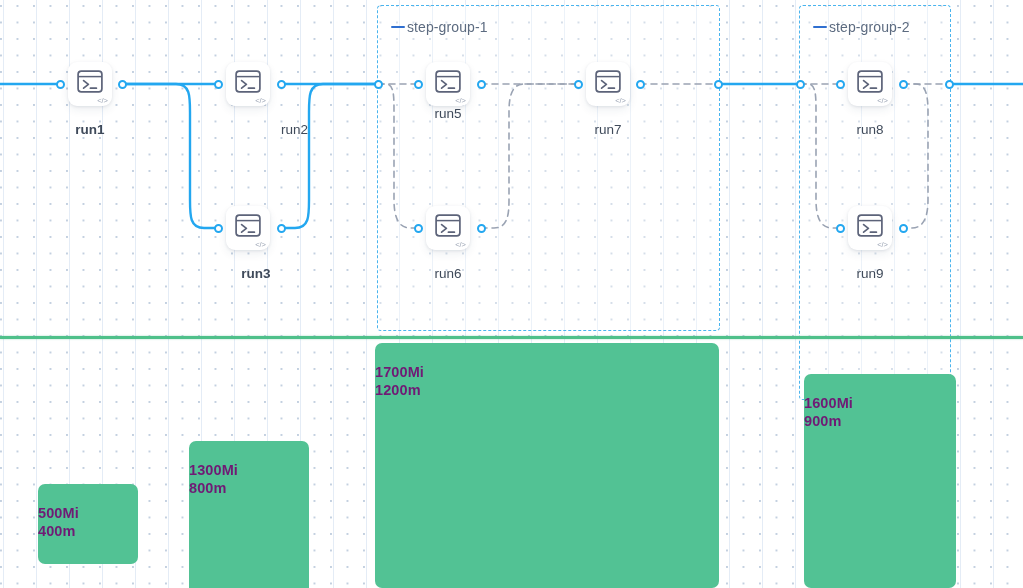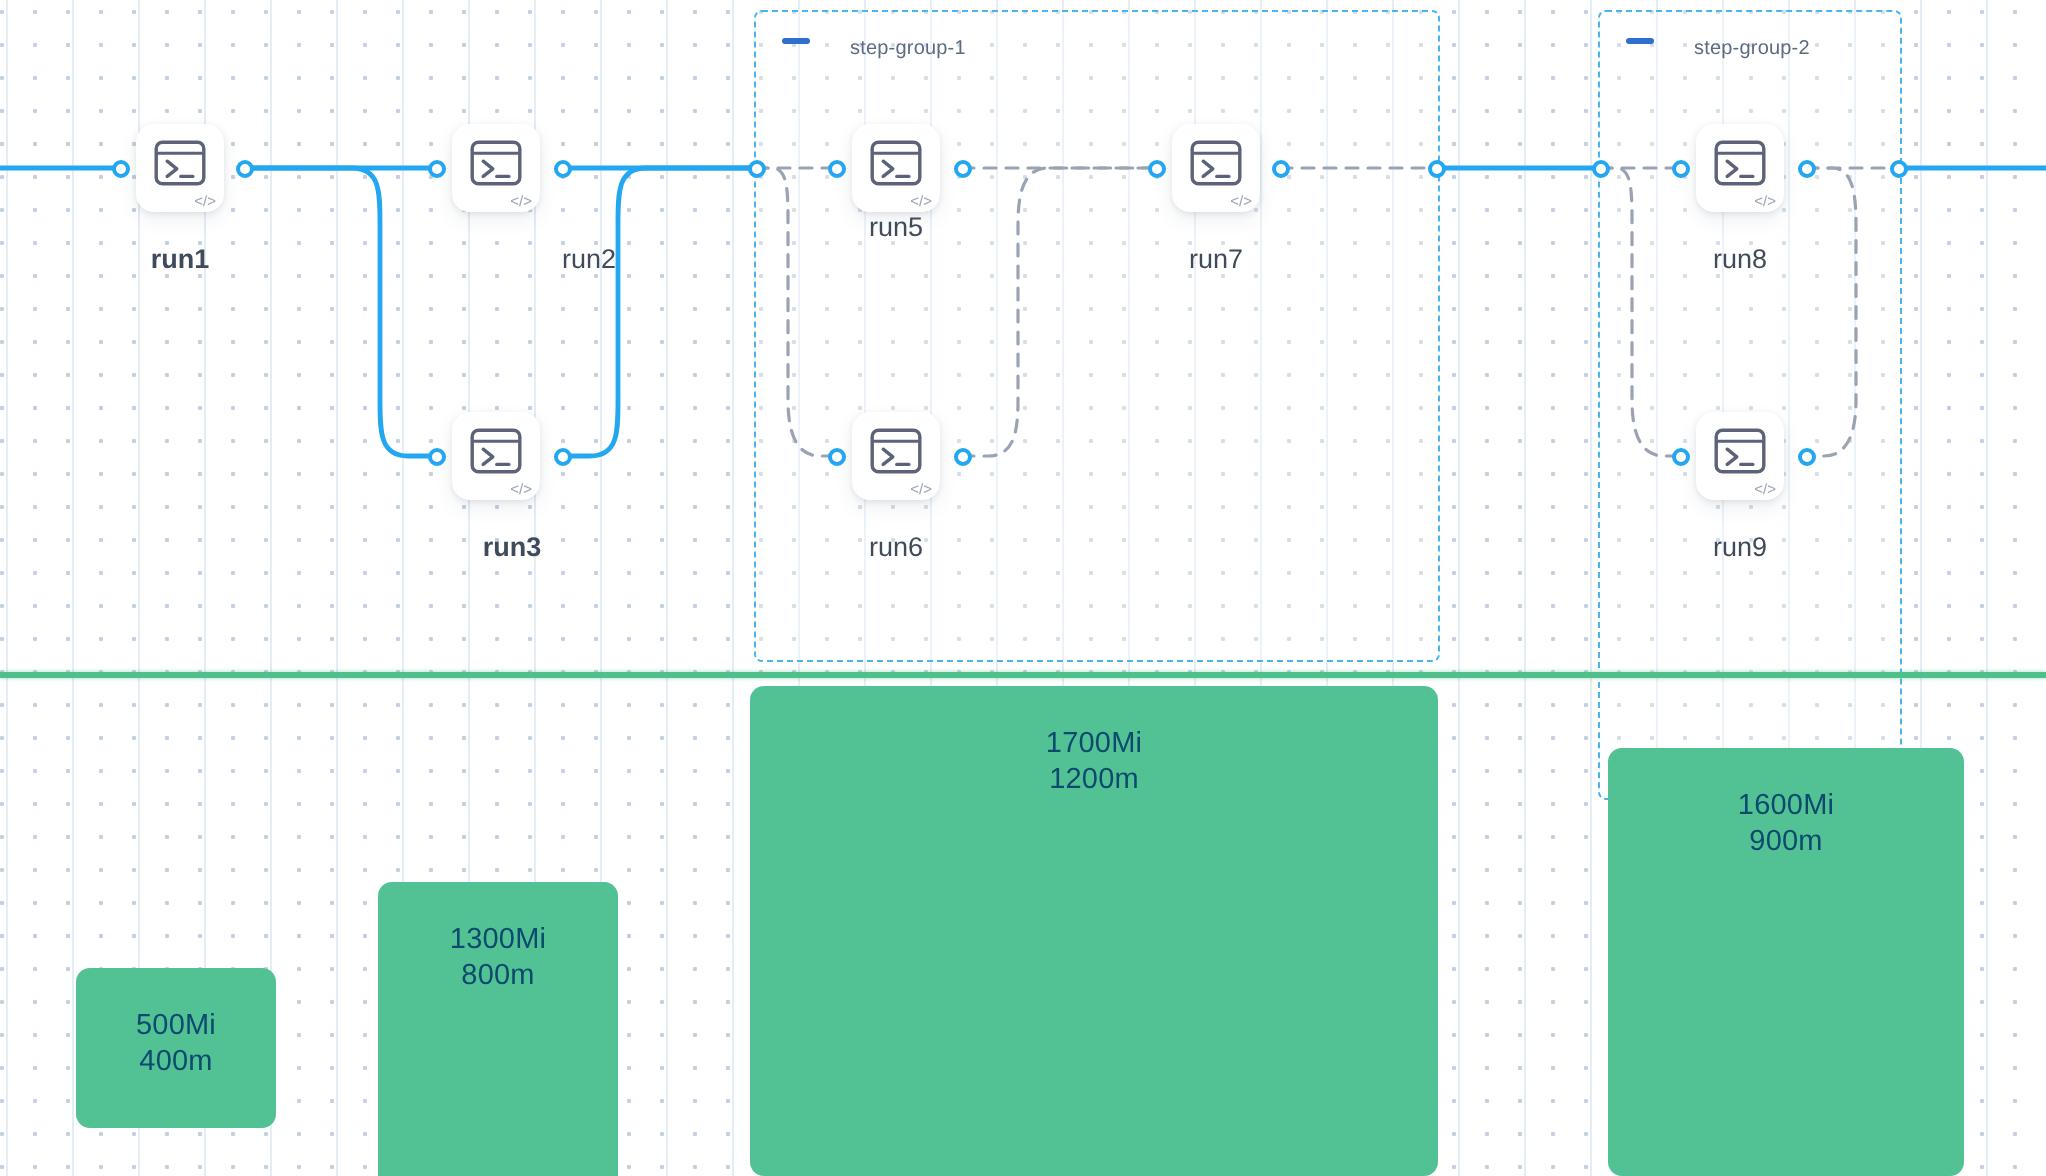--- a/index.html
+++ b/index.html
@@ -24,22 +24,22 @@
   .group{
     position:absolute;
     border:1.5px dashed #49b4ee;
     border-radius:4px;
     box-sizing:border-box;
     background:rgba(255,255,255,0.30);
   }
   .group-label{
     position:absolute;
     top:13px;left:13px;
-    display:flex;gap:20px;
-    font-size:10px;
+    display:flex;align-items:center;gap:2px;
+    font-size:14px;
     color:#5c6b80;
     letter-spacing:.1px;
     white-space:nowrap;
   }
   .collapse-dash{
     display:inline-block;
     width:14px;height:2.5px;
     background:#2f6fd0;
     border-radius:2px;
   }
@@ -95,25 +95,25 @@
   .bar{
     position:absolute;
     border-radius:7px;
     box-sizing:border-box;
     overflow:hidden;
   }
   .bar-text{
     position:absolute;
     left:0;right:0;
     top:20px;
-    text-align:center;
+    text-align:left;
     font-size:14.5px;
-    font-weight:normal;
+    font-weight:bold;
     line-height:18px;
-    color:#0c4a6e;
+    color:#701a75;
     white-space:pre-line;
     letter-spacing:.1px;
   }
 </style>
 </head>
 <body>
 
 <div id="canvas">
 
   <div id="groups-layer">
@@ -264,19 +264,19 @@
 400m</div>
       </div>
       <div class="bar" style="left: 189px; top: 415px; width: 120px; height: 173px; background: rgb(82, 194, 148); margin-top: 26px;">
         <div class="bar-text">1300Mi
 800m</div>
       </div>
       <div class="bar" style="left: 375px; top: 343px; width: 344px; height: 245px; background: rgb(82, 194, 148);">
         <div class="bar-text">1700Mi
 1200m</div>
       </div>
-      <div class="bar" style="left: 804px; top: 374px; width: 178px; height: 214px; background: rgb(82, 194, 148);">
+      <div class="bar" style="left: 804px; top: 374px; width: 152px; height: 214px; background: rgb(82, 194, 148);">
         <div class="bar-text">1600Mi
 900m</div>
       </div>
     </div>
 
 </div>
 
 </body></html>

